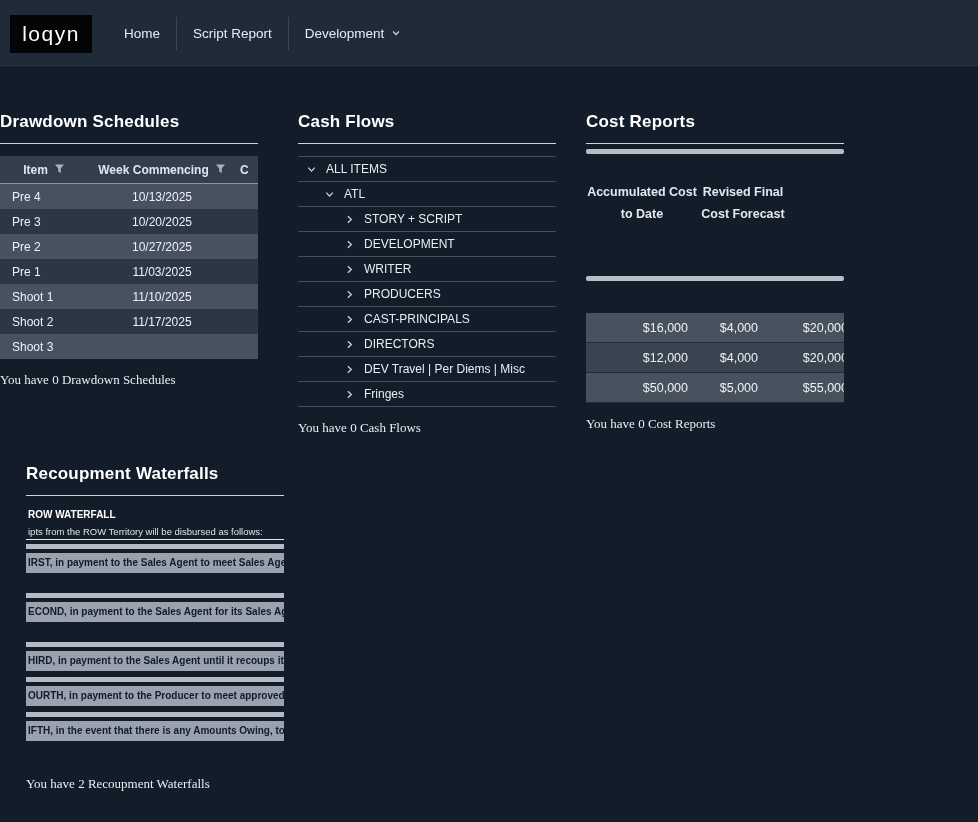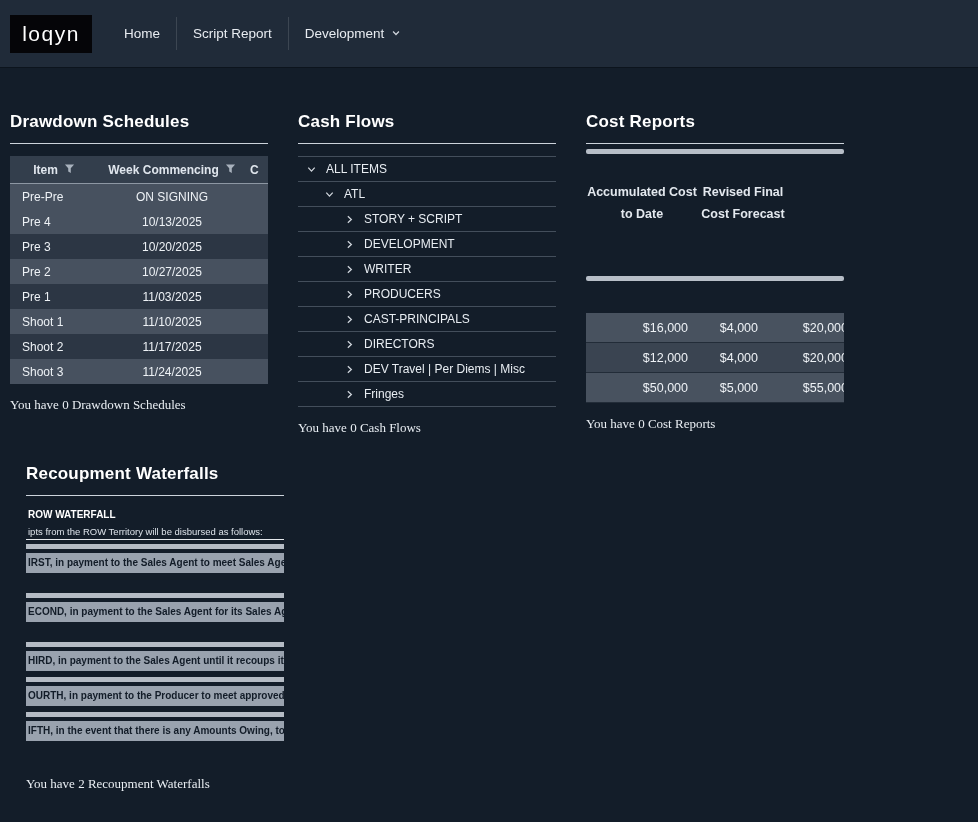--- a/index.html
+++ b/index.html
@@ -17,21 +17,21 @@
               display: flex; align-items: center; gap: 7px; cursor: pointer; white-space: nowrap; }
   .nav-item.sep { border-left: 1px solid rgba(255,255,255,0.13); }
   .nav-item.active { background: #46566c; border-radius: 4px; margin-left: 8px; }
 
   
   .section { position: absolute; width: 258px; }
   .section h2 { color: #ffffff; font-size: 17px; font-weight: 700; letter-spacing: .2px;
                 padding-bottom: 11px; border-bottom: 1px solid #ccd3db; }
   .note { margin-top: 13px; color: #e9eef3; font-size: 13px; font-family: Liberation Serif, serif; }
 
-  .drawdown   { left: 10px;  top: 112px; }
+  .drawdown   { left: 0;  top: 112px; }
   .cash       { left: 298px; top: 112px; }
   .cost       { left: 586px; top: 112px; }
   .waterfalls { left: 26px;  top: 464px; }
 
   
   .dd-table { margin-top: 12px; width: 258px; overflow: hidden; }
   .dd-head { display: flex; height: 28px; background: #333e4c; border-bottom: 1px solid #8d97a3;
              color: #e0e6ed; font-weight: 700; font-size: 12px; }
   .cell { display: flex; align-items: center; }
   .cell.item { width: 88px; flex: none; }
@@ -131,25 +131,20 @@
             <svg width="11" height="11" viewBox="0 0 12 12">
                 <path d="M1 1.5h10L7.4 5.8V11L4.6 9.2V5.8Z" fill="#a9b2bd"></path>
               </svg>
           </span>
         </div>
         <div class="cell c">
           <span>C</span>
         </div>
       </div>
       <div class="dd-row light">
-        <div class="cell item">Pre-Pre</div>
-        <div class="cell week">ON SIGNING</div>
-        <div class="cell c"></div>
-      </div>
-      <div class="dd-row light">
         <div class="cell item">Pre 4</div>
         <div class="cell week">10/13/2025</div>
         <div class="cell c"></div>
       </div>
       <div class="dd-row dark">
         <div class="cell item">Pre 3</div>
         <div class="cell week">10/20/2025</div>
         <div class="cell c"></div>
       </div>
       <div class="dd-row light">
@@ -167,21 +162,20 @@
         <div class="cell week">11/10/2025</div>
         <div class="cell c"></div>
       </div>
       <div class="dd-row dark">
         <div class="cell item">Shoot 2</div>
         <div class="cell week">11/17/2025</div>
         <div class="cell c"></div>
       </div>
       <div class="dd-row light">
         <div class="cell item">Shoot 3</div>
-        <div class="cell week">11/24/2025</div>
         <div class="cell c"></div>
       </div>
     </div>
     <div class="note">You have 0 Drawdown Schedules</div>
   </section>
 
   <section class="section cash">
     <h2>Cash Flows</h2>
     <div class="cf-list">
       <div class="cf-row lvl0">

